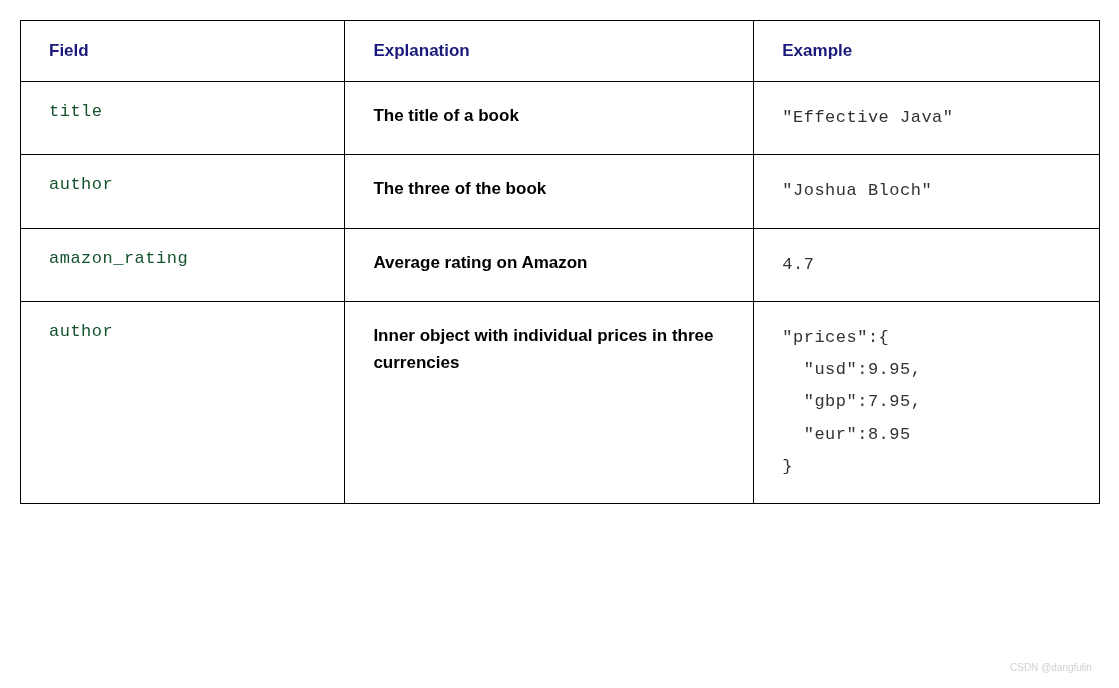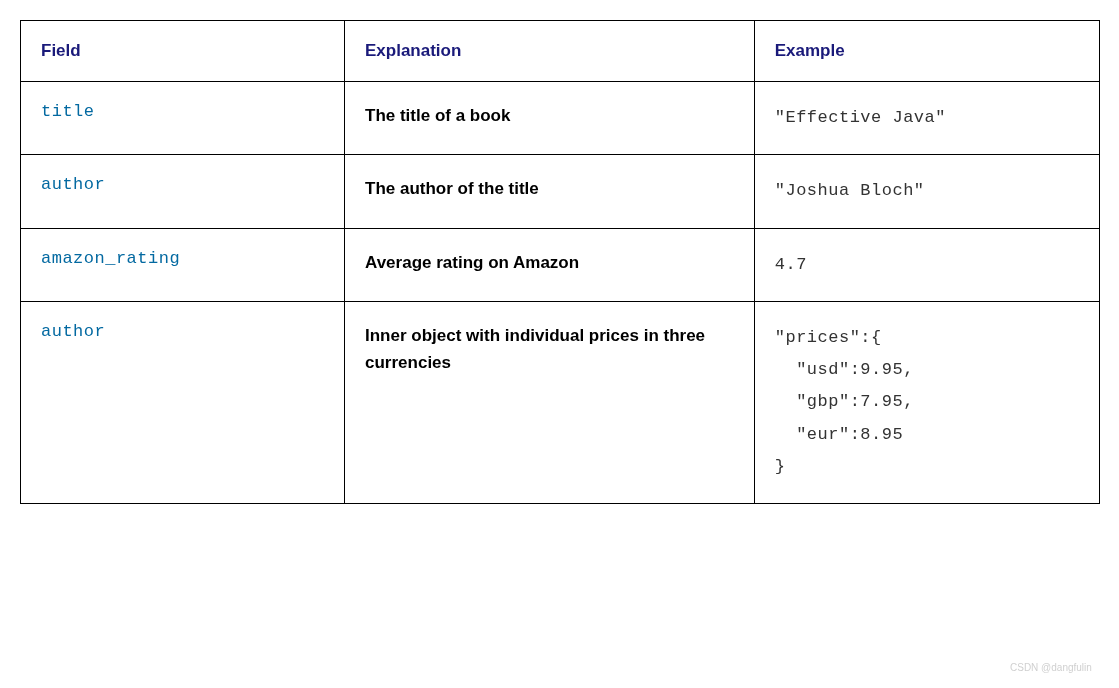--- a/index.html
+++ b/index.html
@@ -12,42 +12,42 @@
       padding: 20px;
       font-family: Arial, Helvetica, sans-serif;
       width: 1119px;
     }
     table {
       border-collapse: collapse;
       width: 1080px;
     }
     th, td {
       border: 1px solid #000000;
-      padding: 20px 20px;
+      padding: 20px 28px;
       text-align: left;
       vertical-align: top;
       font-size: 17px;
     }
     th {
       color: #1a1a7a;
       font-weight: bold;
       font-family: Arial, Helvetica, sans-serif;
     }
     th.col-field {
       width: 340px;
     }
     th.col-explanation {
       width: 440px;
     }
     th.col-example {
       width: 360px;
     }
     td.field-cell {
       font-family: "Courier New", Courier, monospace;
-      color: #0369a1;
+      color: #14532d;
       font-weight: normal;
       letter-spacing: 0.5px;
     }
     td.explanation-cell {
       font-family: Arial, Helvetica, sans-serif;
       font-weight: bold;
       color: #000000;
       line-height: 1.6;
     }
     td.example-cell {
@@ -78,21 +78,21 @@
     </tr>
   </thead>
   <tbody>
     <tr>
       <td class="field-cell">title</td>
       <td class="explanation-cell">The title of a book</td>
       <td class="example-cell">"Effective Java"</td>
     </tr>
     <tr>
       <td class="field-cell">author</td>
-      <td class="explanation-cell">The author of the title</td>
+      <td class="explanation-cell">The three of the book</td>
       <td class="example-cell">"Joshua Bloch"</td>
     </tr>
     <tr>
       <td class="field-cell">amazon_rating</td>
       <td class="explanation-cell">Average rating on Amazon</td>
       <td class="example-cell">4.7</td>
     </tr>
     <tr>
       <td class="field-cell">author</td>
       <td class="explanation-cell">Inner object with individual prices in three currencies</td>

